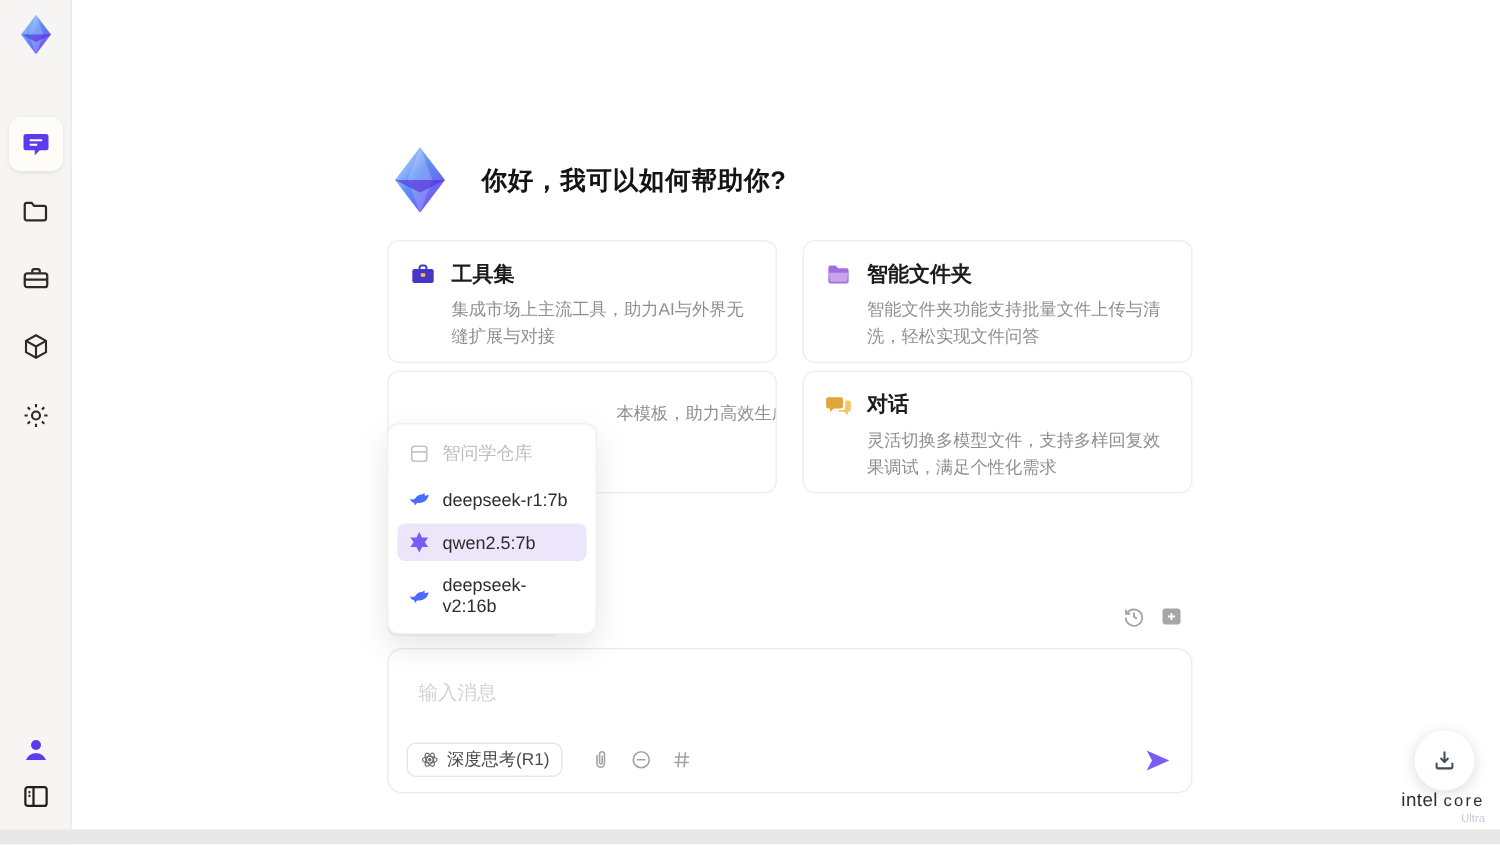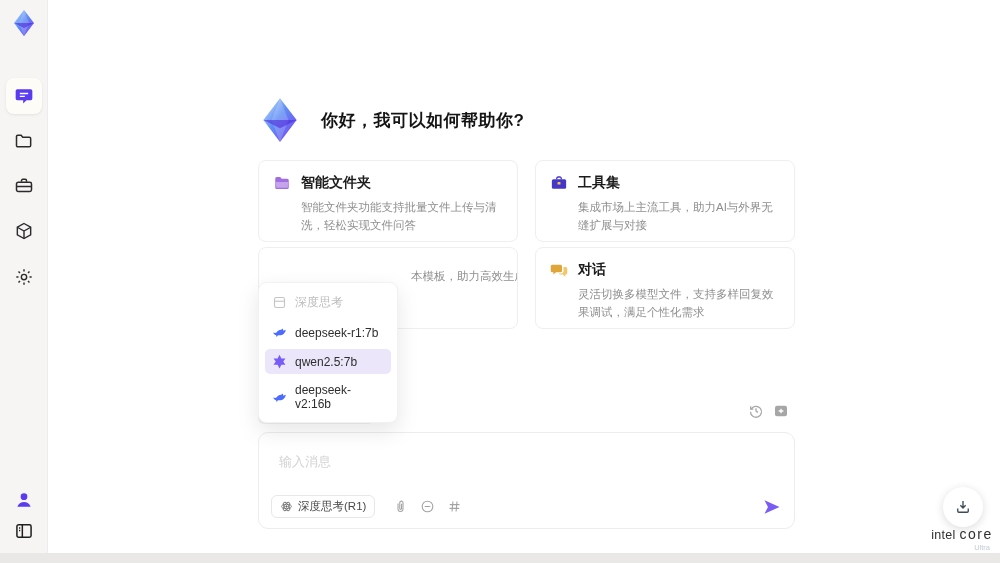--- a/index.html
+++ b/index.html
@@ -59,21 +59,21 @@
   .gap16 { margin-left:18px; } .gap12 { margin-left:12px; }
   .send { margin-left:auto; width:20px; height:20px; cursor:pointer; }
   .send svg { width:20px; height:20px; }
 
   
   .dl-btn { position:absolute; left:943px; top:487px; width:40px; height:40px; border-radius:50%; background:#fff; box-shadow:0 2px 10px rgba(0,0,0,0.14); display:flex; align-items:center; justify-content:center; cursor:pointer; }
   .dl-btn svg { width:18px; height:18px; }
   .intel-badge { position:absolute; left:926px; top:526px; width:72px; text-align:center; }
   .intel-line { font-size:12.5px; color:#2f2f2f; letter-spacing:0.3px; }
   .intel-line .w1 { font-weight:400;margin-top:24px; }
-  .intel-line .w2 { font-weight:400; letter-spacing:1.5px; font-size:14px; }
+  .intel-line .w2 { font-weight:400; letter-spacing:1.5px; font-size:11px; }
   .intel-sub { font-size:7.5px; color:#c2cbd6; text-align:right; padding-right:8px; margin-top:1px; }
 
   .bottom-bar { position:absolute; left:0; bottom:0; width:1000px; height:10px; background:#eae8e6; }
 </style>
 </head>
 <body>
 
 <div class="screen">
 
   <div class="sidebar">
@@ -146,38 +146,38 @@
       <path d="M24 3 L32 24 L24 45 L16 24 Z" fill="#ffffff" fill-opacity="0.18"></path>
       <path d="M8 24 L40 24 L24 32 Z" fill="#4a1fd8" fill-opacity="0.55"></path>
     </svg>
     <h1>你好，我可以如何帮助你?</h1>
   </div>
 
   <div class="cards">
     <div class="card">
       <div class="card-head">
         <svg viewBox="0 0 24 24">
-          <path fill="#a06ee0" d="M3 6a2 2 0 0 1 2-2h4.6l2 2.4H19a2 2 0 0 1 2 2V18a2 2 0 0 1-2 2H5a2 2 0 0 1-2-2z"></path>
-          <path fill="#c7a3ee" d="M3.4 10.5h17.2l-1.1 7.9H4.5z"></path>
-        </svg>
-        <span class="card-title">智能文件夹</span>
-      </div>
-      <div class="card-desc">智能文件夹功能支持批量文件上传与清洗，轻松实现文件问答</div>
-    </div>
-
-    <div class="card">
-      <div class="card-head">
-        <svg viewBox="0 0 24 24">
           <path d="M9 7V5.8A1.8 1.8 0 0 1 10.8 4h2.4A1.8 1.8 0 0 1 15 5.8V7" stroke="#4636c8" stroke-width="1.8" fill="none"></path>
           <rect x="2.5" y="7" width="19" height="12.5" rx="2" fill="#4636c8"></rect>
           <rect x="10" y="10.8" width="4" height="3.2" rx="0.8" fill="#f5c643"></rect>
         </svg>
         <span class="card-title">工具集</span>
       </div>
       <div class="card-desc">集成市场上主流工具，助力AI与外界无缝扩展与对接</div>
+    </div>
+
+    <div class="card">
+      <div class="card-head">
+        <svg viewBox="0 0 24 24">
+          <path fill="#a06ee0" d="M3 6a2 2 0 0 1 2-2h4.6l2 2.4H19a2 2 0 0 1 2 2V18a2 2 0 0 1-2 2H5a2 2 0 0 1-2-2z"></path>
+          <path fill="#c7a3ee" d="M3.4 10.5h17.2l-1.1 7.9H4.5z"></path>
+        </svg>
+        <span class="card-title">智能文件夹</span>
+      </div>
+      <div class="card-desc">智能文件夹功能支持批量文件上传与清洗，轻松实现文件问答</div>
     </div>
 
     <div class="card">
       <div class="card-desc clipped">本模板，助力高效生成多</div>
     </div>
 
     <div class="card">
       <div class="card-head">
         <svg viewBox="0 0 24 24">
           <path fill="#e0a63a" d="M3 5h11a2 2 0 0 1 2 2v6a2 2 0 0 1-2 2H8l-3.5 3V15H3a2 2 0 0 1-2-2V7a2 2 0 0 1 2-2z"></path>
@@ -188,21 +188,21 @@
       <div class="card-desc">灵活切换多模型文件，支持多样回复效果调试，满足个性化需求</div>
     </div>
   </div>
 
   <div class="dropdown">
     <div class="dd-row header">
       <svg viewBox="0 0 24 24" fill="none" stroke="#c4c4c4" stroke-width="1.8">
         <rect x="4" y="4" width="16" height="16" rx="3"></rect>
           <path d="M4 10h16"></path>
       </svg>
-      <span>深度思考</span>
+      <span>智问学仓库</span>
     </div>
     <div class="dd-row">
       <svg viewBox="0 0 24 24" fill="#4d6bfe">
         <path d="M2 12c2.5 1.2 4.3.8 5.6-.3C9 9.4 11.3 7.5 14.5 7.5c.9 0 2-.6 2.8-1.8.6 1 .7 2 .2 2.9 1.8.1 3.4-.3 4.5-1.2-.3 4.7-4.6 9.1-10 9.1H9.6l-2.2 2.8-.9-3C4 15.6 2.6 14 2 12z"></path>
       </svg>
       <span>deepseek-r1:7b</span>
     </div>
     <div class="dd-row selected">
       <svg viewBox="0 0 24 24" fill="#6a4df6">
         <polygon points="12,1 15,7 21.5,7 18,12 21.5,17 15,17 12,23 9,17 2.5,17 6,12 2.5,7 9,7" fill-opacity="0.9"></polygon>

